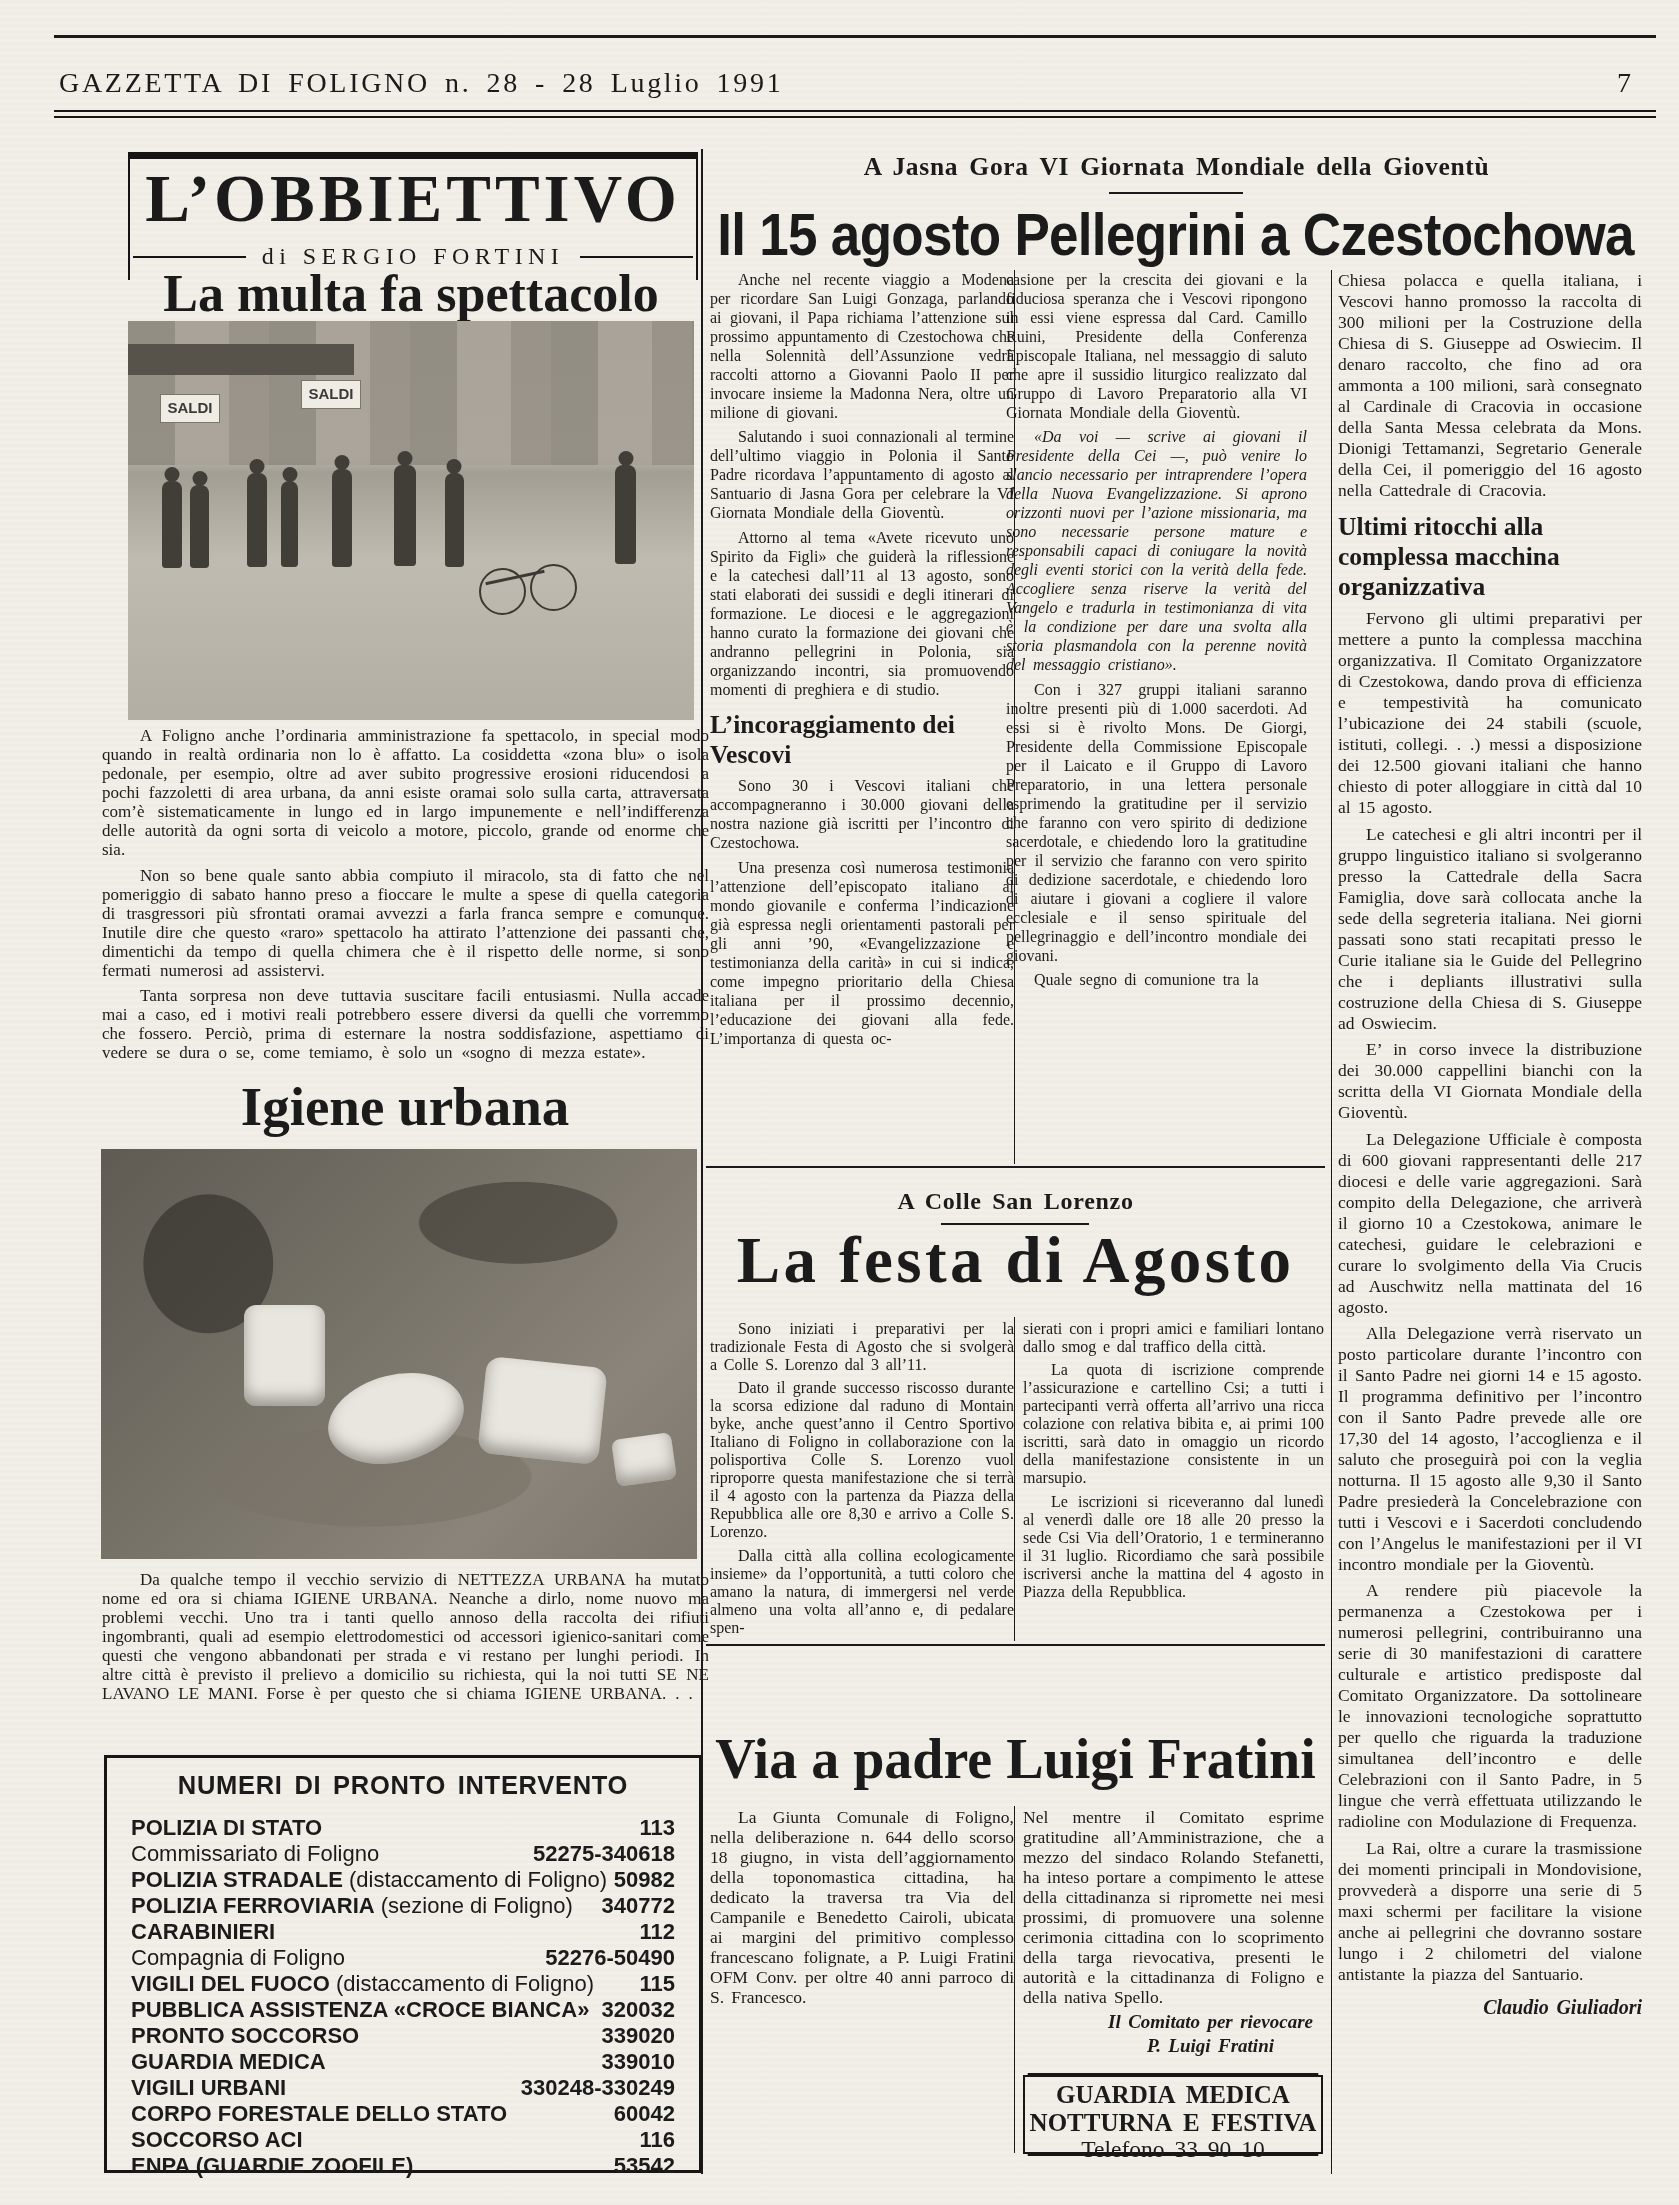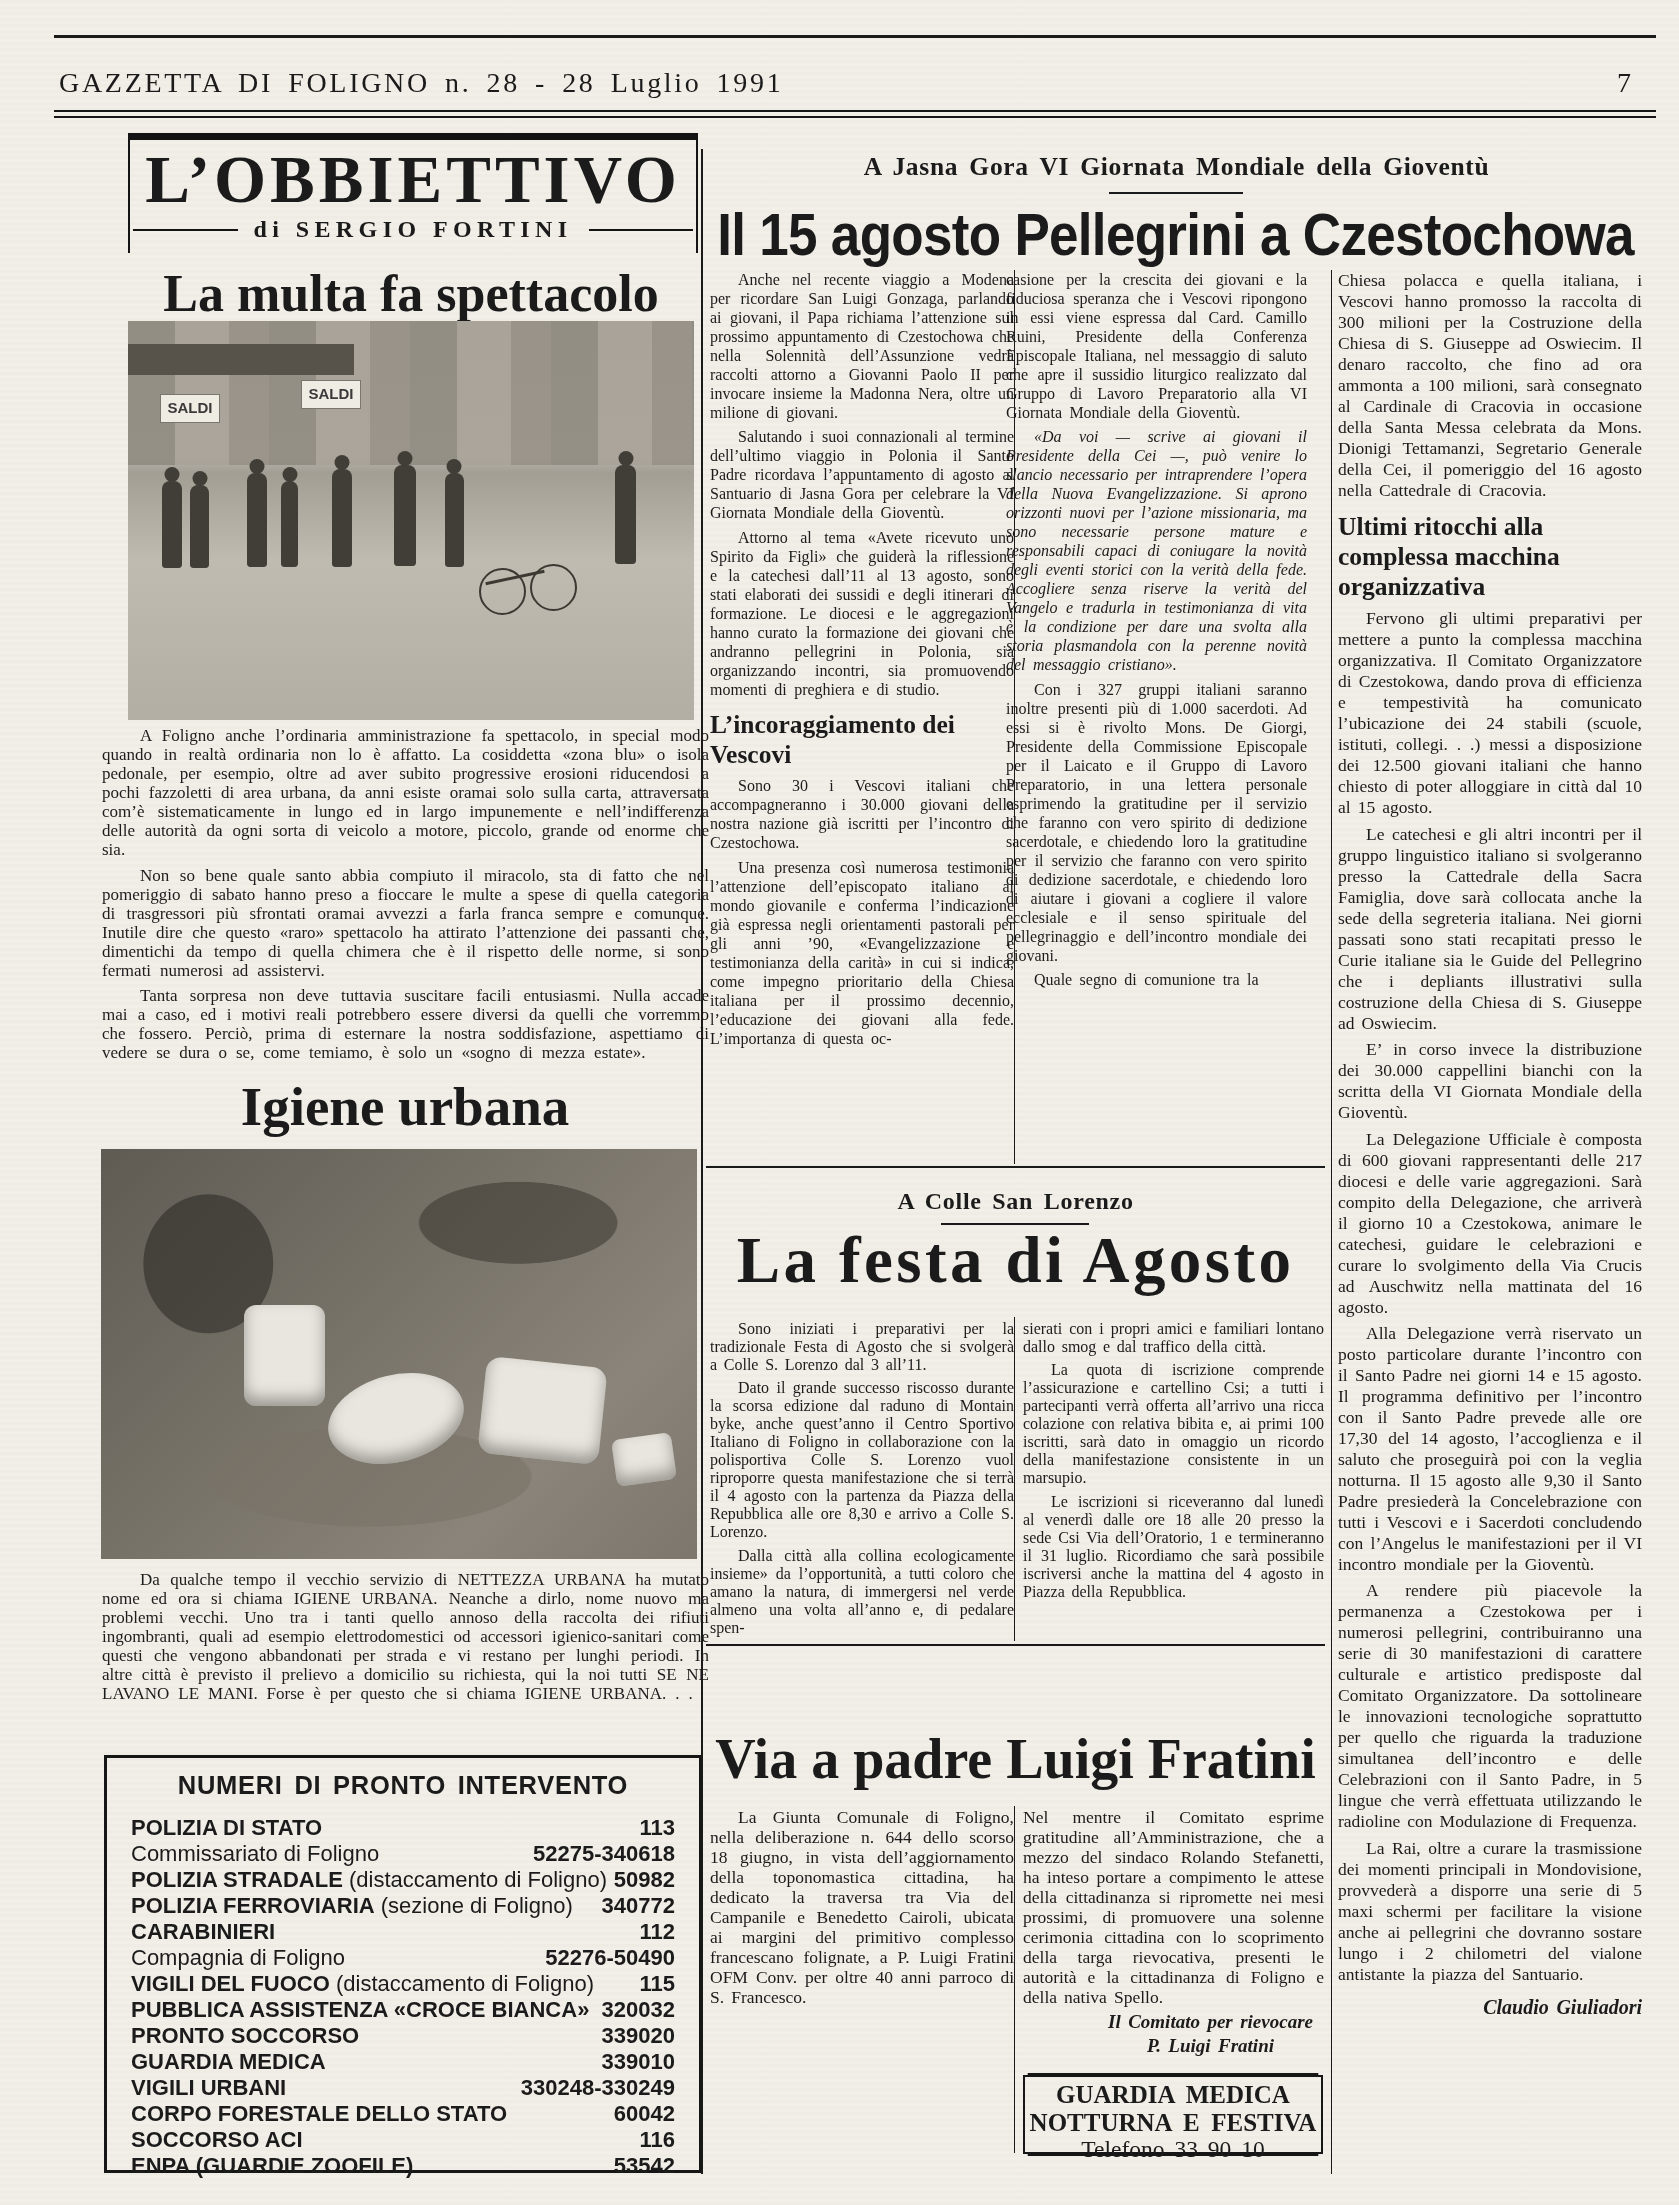--- a/index.html
+++ b/index.html
@@ -15,21 +15,21 @@
   .rule{background:#1a1a1a;}
   .center{text-align:center;}
 
   
   .hdr{font-size:28px;letter-spacing:2.7px;word-spacing:5.4px;}
   .dbl{border-top:2.7px solid #161616;border-bottom:2px solid #161616;height:4px;}
 
   
   #masthead-box{border-top:7.4px solid #141414;border-left:2px solid #141414;border-right:2px solid #141414;}
   #masthead-title{font-size:67px;line-height:1.05;letter-spacing:4px;font-weight:bold;margin-top:4px;}
-  .byline-row{display:flex;align-items:center;gap:16px;margin-top:2px;padding:0 2.7px 9.4px 2.7px;font-weight:bold;}
+  .byline-row{display:flex;align-items:center;gap:16px;margin-top:10px;padding:0 2.7px 9.4px 2.7px;}
   .byline-row .line{flex:1;height:2.7px;background:#141414;}
   #byline{font-size:24px;letter-spacing:5.4px;white-space:nowrap;}
 
   .headline-serif{font-weight:bold;line-height:1.02;}
 
   
   .photo{overflow:hidden;}
   #photo1{background:linear-gradient(180deg,#aeaaa1 0%,#bab5ac 34%,#a39e94 38%,#c0bbb1 60%,#b3aea4 100%);}
   .shopband{position:absolute;left:0;top:0;width:100%;height:36%;
     background:repeating-linear-gradient(90deg,#8e897f 0 47px,#a8a298 47px 101px,#958f85 101px 141px);opacity:.85;}
@@ -94,21 +94,21 @@
 <body>
 
 <div id="page">
 
   <div class="abs rule" style="left:54px;top:35px;width:1602px;height:2.7px;"></div>
 
   <div class="abs hdr" style="left:59px;top:67px;">GAZZETTA DI FOLIGNO n. 28  -  28 Luglio 1991</div>
   <div class="abs hdr" style="left:1617px;top:67px;">7</div>
   <div class="abs dbl" style="left:54px;top:110px;width:1602px;"></div>
 
-  <div id="masthead-box" class="abs center" style="left:128px;top:133px;width:566px;">
+  <div id="masthead-box" class="abs center" style="left:128px;top:152px;width:566px;">
     <div id="masthead-title">L’OBBIETTIVO</div>
     <div class="byline-row">
       <div class="line"></div>
       <div id="byline">di SERGIO FORTINI</div>
       <div class="line"></div>
     </div>
   </div>
 
   <div class="abs center headline-serif" style="left:128px;top:267px;width:566px;font-size:52px;">La multa fa spettacolo</div>
 

